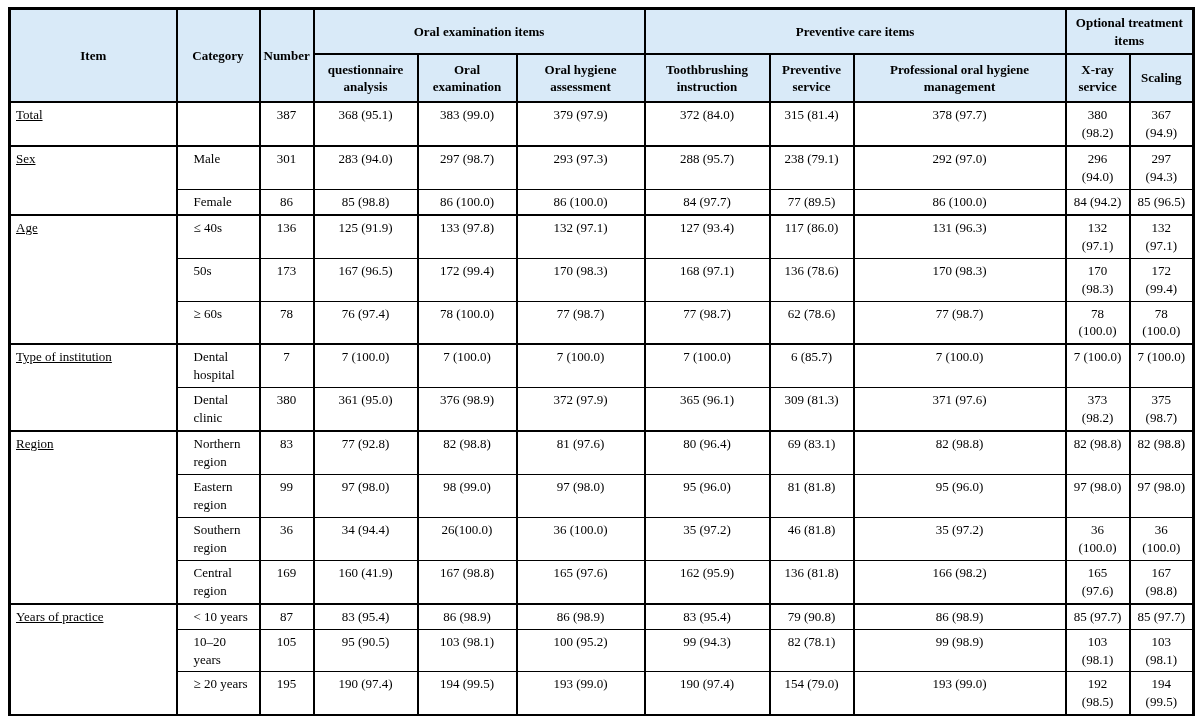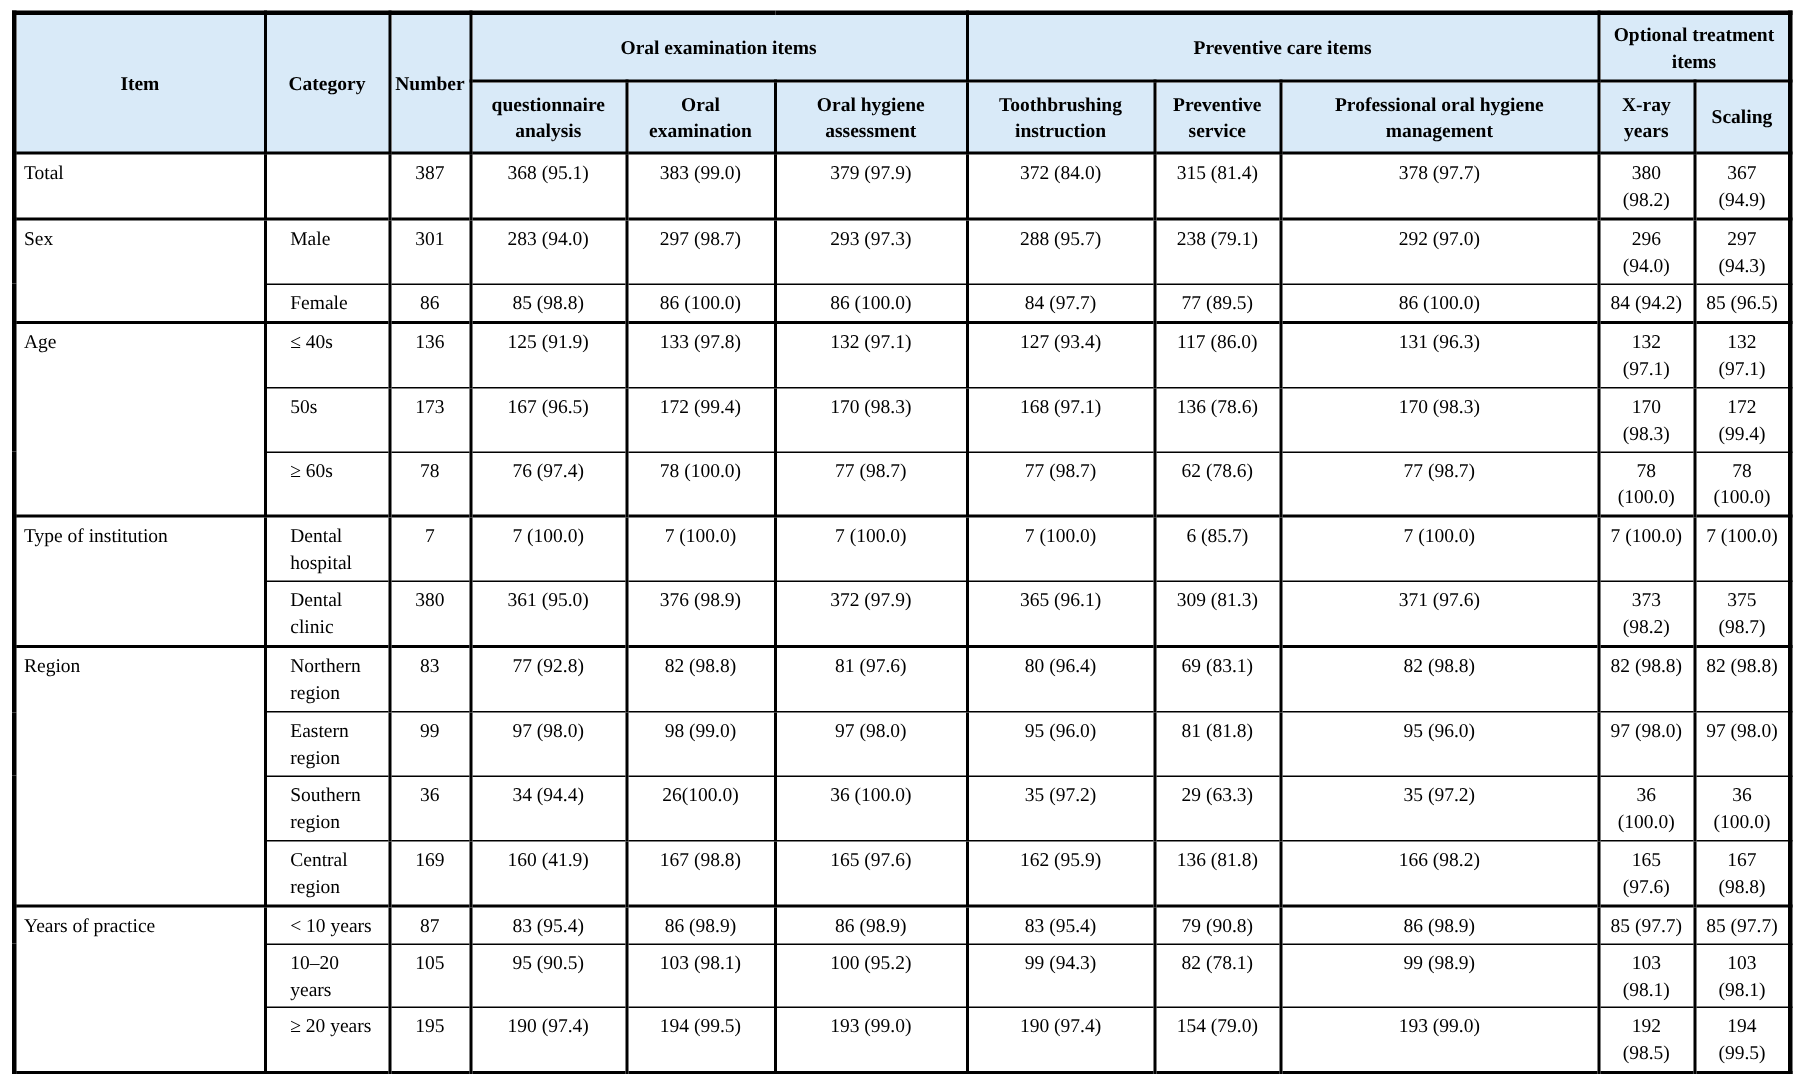--- a/index.html
+++ b/index.html
@@ -42,21 +42,21 @@
     font-size: 13px;
     line-height: 1.38;
     padding: 3px 4px;
     vertical-align: top;
     background: #ffffff;
     overflow: hidden;
   }
   table.stat tr.sec-start td { border-top-width: 2px; }
   table.stat td.al { text-align: left; padding-left: 16px; }
   table.stat td.ac { text-align: center; }
-  table.stat td.item-cell { padding-left: 5px; }
+  table.stat td.item-cell { padding-left: 5px; text-decoration: underline; }
 </style>
 </head>
 <body>
 
 <div class="page">
   <table class="stat" id="stat-table">
     <colgroup>
       <col style="width:167px">
         <col style="width:83px">
         <col style="width:54px">
@@ -78,21 +78,21 @@
           <th colspan="3">Preventive care items</th>
           <th colspan="2">Optional treatment items</th>
         </tr>
         <tr class="sub-row">
           <th>questionnaire analysis</th>
           <th>Oral examination</th>
           <th>Oral hygiene assessment</th>
           <th>Toothbrushing instruction</th>
           <th>Preventive service</th>
           <th>Professional oral hygiene management</th>
-          <th>X-ray years</th>
+          <th>X-ray service</th>
           <th>Scaling</th>
         </tr>
       </thead>
     <tbody>
         <tr class="sec-start">
           <td class="al item-cell" rowspan="1">Total</td>
           <td class="al"></td>
           <td class="ac">387</td>
           <td class="ac">368 (95.1)</td>
           <td class="ac">383 (99.0)</td>
@@ -215,21 +215,21 @@
           <td class="ac">97 (98.0)</td>
           <td class="ac">97 (98.0)</td>
         </tr>
         <tr>
           <td class="al">Southern region</td>
           <td class="ac">36</td>
           <td class="ac">34 (94.4)</td>
           <td class="ac">26(100.0)</td>
           <td class="ac">36 (100.0)</td>
           <td class="ac">35 (97.2)</td>
-          <td class="ac">29 (63.3)</td>
+          <td class="ac">46 (81.8)</td>
           <td class="ac">35 (97.2)</td>
           <td class="ac">36 (100.0)</td>
           <td class="ac">36 (100.0)</td>
         </tr>
         <tr>
           <td class="al">Central region</td>
           <td class="ac">169</td>
           <td class="ac">160 (41.9)</td>
           <td class="ac">167 (98.8)</td>
           <td class="ac">165 (97.6)</td>

